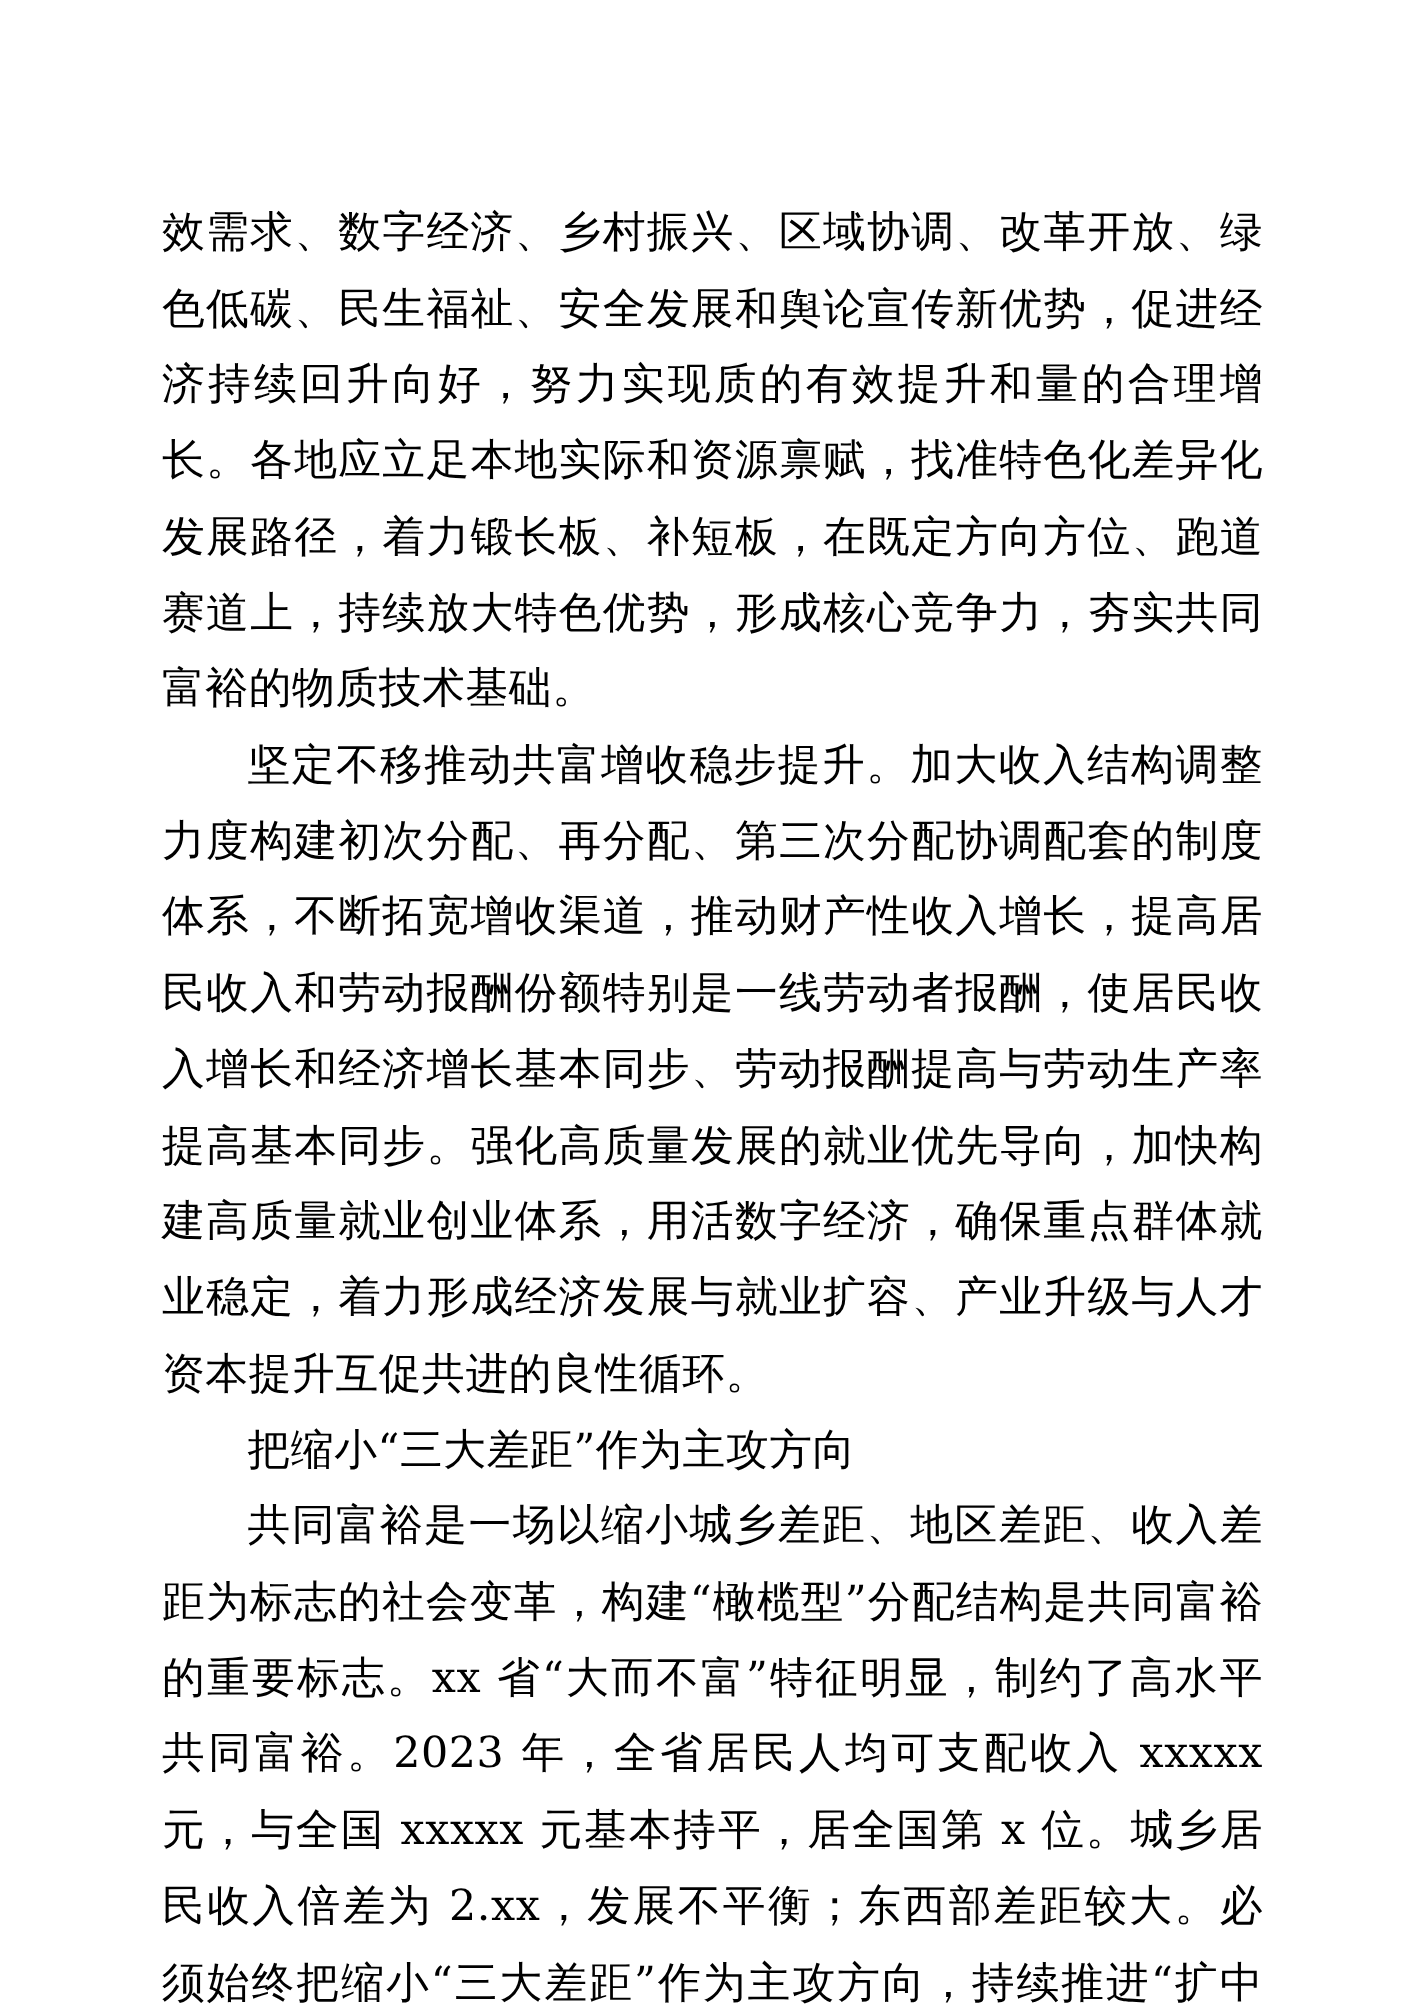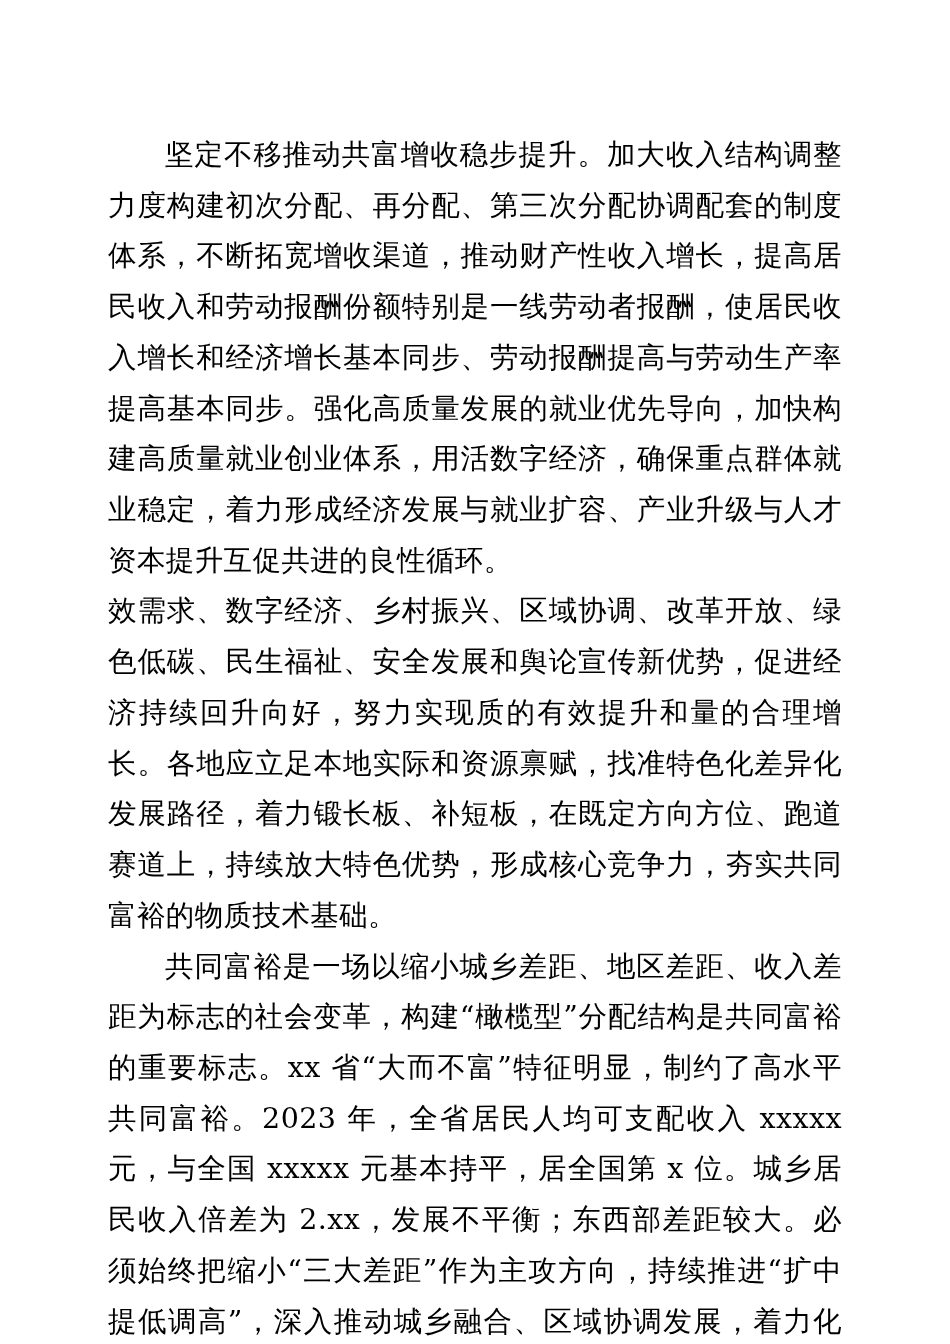--- a/index.html
+++ b/index.html
@@ -42,17 +42,18 @@
   .heading-line {
     text-indent: 2em;
     margin: 0;
   }
 </style>
 </head>
 <body>
 
 <div class="page">
   <div class="doc-body">
+    <p class="para no-indent">效需求、数字经济、乡村振兴、区域协调、改革开放、绿色低碳、民生福祉、安全发展和舆论宣传新优势，促进经济持续回升向好，努力实现质的有效提升和量的合理增长。各地应立足本地实际和资源禀赋，找准特色化差异化发展路径，着力锻长板、补短板，在既定方向方位、跑道赛道上，持续放大特色优势，形成核心竞争力，夯实共同富裕的物质技术基础。</p>
     <p class="para">坚定不移推动共富增收稳步提升。加大收入结构调整力度构建初次分配、再分配、第三次分配协调配套的制度体系，不断拓宽增收渠道，推动财产性收入增长，提高居民收入和劳动报酬份额特别是一线劳动者报酬，使居民收入增长和经济增长基本同步、劳动报酬提高与劳动生产率提高基本同步。强化高质量发展的就业优先导向，加快构建高质量就业创业体系，用活数字经济，确保重点群体就业稳定，着力形成经济发展与就业扩容、产业升级与人才资本提升互促共进的良性循环。</p>
-    <p class="para no-indent">效需求、数字经济、乡村振兴、区域协调、改革开放、绿色低碳、民生福祉、安全发展和舆论宣传新优势，促进经济持续回升向好，努力实现质的有效提升和量的合理增长。各地应立足本地实际和资源禀赋，找准特色化差异化发展路径，着力锻长板、补短板，在既定方向方位、跑道赛道上，持续放大特色优势，形成核心竞争力，夯实共同富裕的物质技术基础。</p>
+    <p class="heading-line">把缩小“三大差距”作为主攻方向</p>
     <p class="para">共同富裕是一场以缩小城乡差距、地区差距、收入差距为标志的社会变革，构建“橄榄型”分配结构是共同富裕的重要标志。xx 省“大而不富”特征明显，制约了高水平共同富裕。2023 年，全省居民人均可支配收入 xxxxx 元，与全国 xxxxx 元基本持平，居全国第 x 位。城乡居民收入倍差为 2.xx，发展不平衡；东西部差距较大。必须始终把缩小“三大差距”作为主攻方向，持续推进“扩中提低调高”，深入推动城乡融合、区域协调发展，着力化解发展不平衡问题。</p>
   </div>
 </div>
 
 </body></html>

